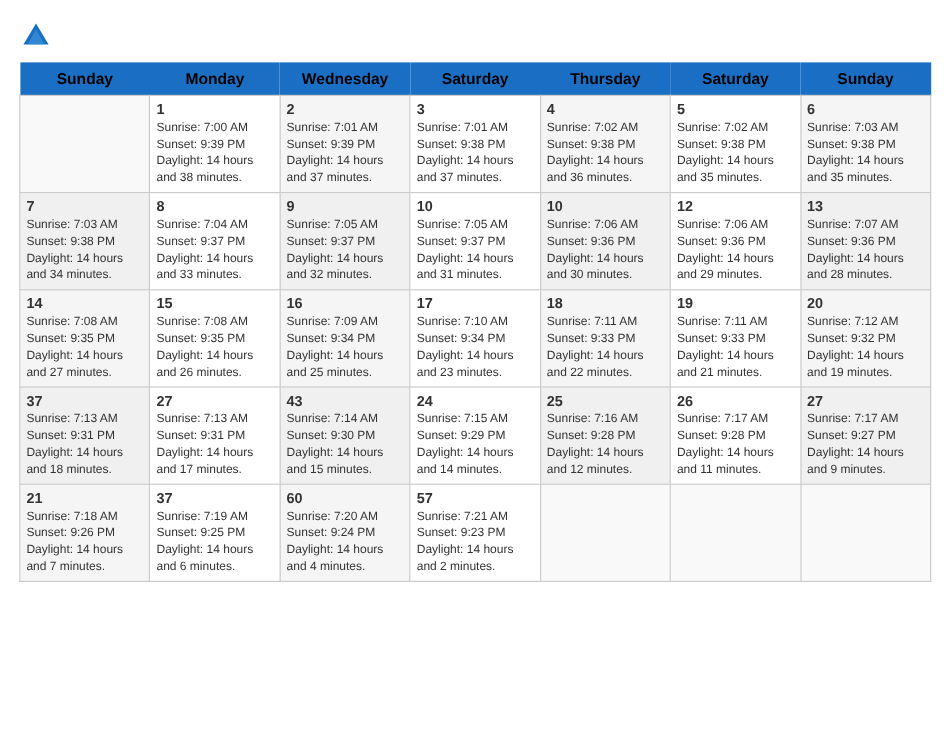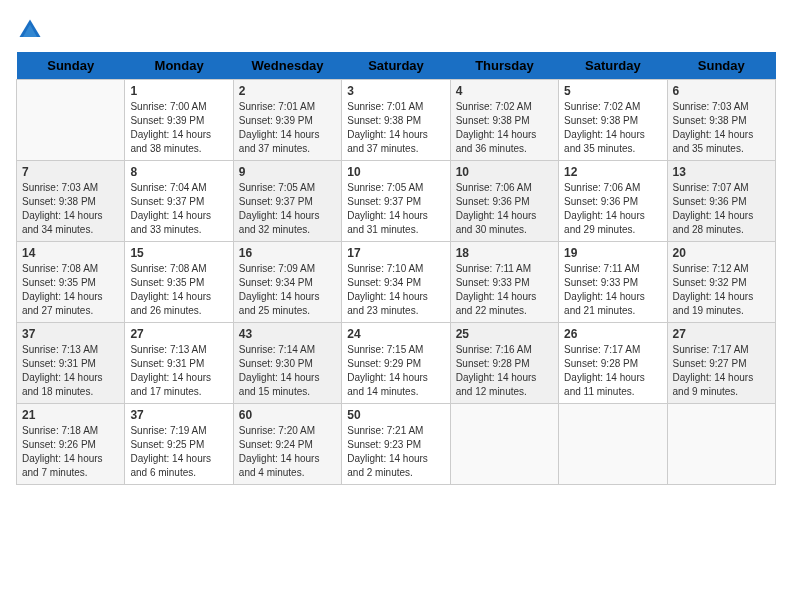--- a/index.html
+++ b/index.html
@@ -255,21 +255,21 @@
         </td>
         <td>
           <span class="day-num">37</span>
           <div class="cell-content">Sunrise: 7:19 AM<br>Sunset: 9:25 PM<br>Daylight: 14 hours<br>and 6 minutes.</div>
         </td>
         <td>
           <span class="day-num">60</span>
           <div class="cell-content">Sunrise: 7:20 AM<br>Sunset: 9:24 PM<br>Daylight: 14 hours<br>and 4 minutes.</div>
         </td>
         <td>
-          <span class="day-num">50</span>
+          <span class="day-num">57</span>
           <div class="cell-content">Sunrise: 7:21 AM<br>Sunset: 9:23 PM<br>Daylight: 14 hours<br>and 2 minutes.</div>
         </td>
         <td class="empty-cell"></td>
         <td class="empty-cell"></td>
         <td class="empty-cell"></td>
       </tr>
     </tbody>
 </table>
 
 </body></html>

